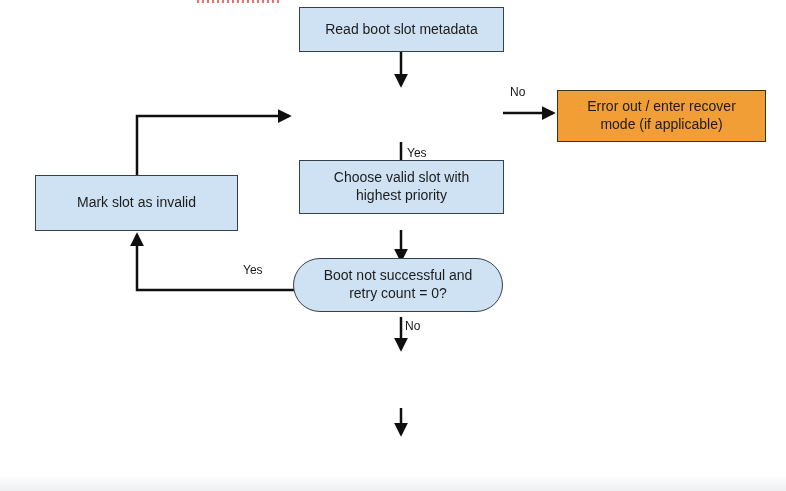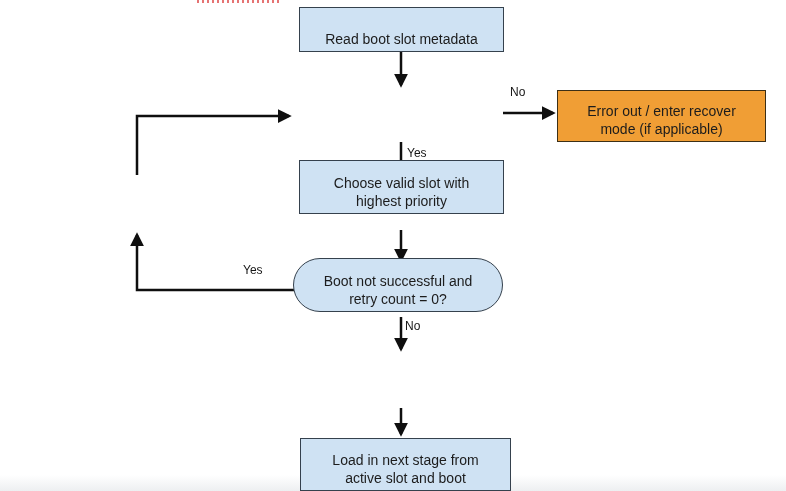--- a/index.html
+++ b/index.html
@@ -29,21 +29,21 @@
     position:absolute;left:197px;top:0;width:82px;height:3px;
     background:repeating-linear-gradient(90deg, var(--artifact-red) 0 2px, transparent 2px 5px);
     z-index:3;
   }
   svg.edges{position:absolute;left:0;top:0;z-index:1;}
   svg.edges path.edge{stroke:var(--arrow-color);stroke-width:2.5;fill:none;}
   svg.edges .ah-path{fill:var(--arrow-color);}
   .node{
     position:absolute;
     box-sizing:border-box;
-    display:flex;align-items:flex-end;justify-content:center;
+    display:flex;align-items:center;justify-content:center;
     text-align:center;
     font-size:14px;line-height:1.28;color:#1c1c1c;
     padding:2px 16px;
     z-index:2;
   }
   .process{
     background:var(--process-fill);
     border:1.5px solid var(--process-border);
   }
   .decision{
@@ -106,24 +106,24 @@
   </div>
 
   <div id="n-choose" class="node process">
     <span>Choose valid slot with highest priority</span>
   </div>
 
   <div id="n-bootcheck" class="node decision">
     <span>Boot not successful and retry count = 0?</span>
   </div>
 
+  <div id="n-mark" class="node process">
+    <span>Mark slot as invalid</span>
+  </div>
 
 
-  <div id="n-load" class="node process">
-    <span>Load in next stage from active slot and boot</span>
-  </div>
 
   <span id="l-valid-no" class="edge-label">No</span>
   <span id="l-valid-yes" class="edge-label">Yes</span>
   <span id="l-boot-yes" class="edge-label">Yes</span>
   <span id="l-boot-no" class="edge-label">No</span>
 
 </div>
 
 </body></html>

